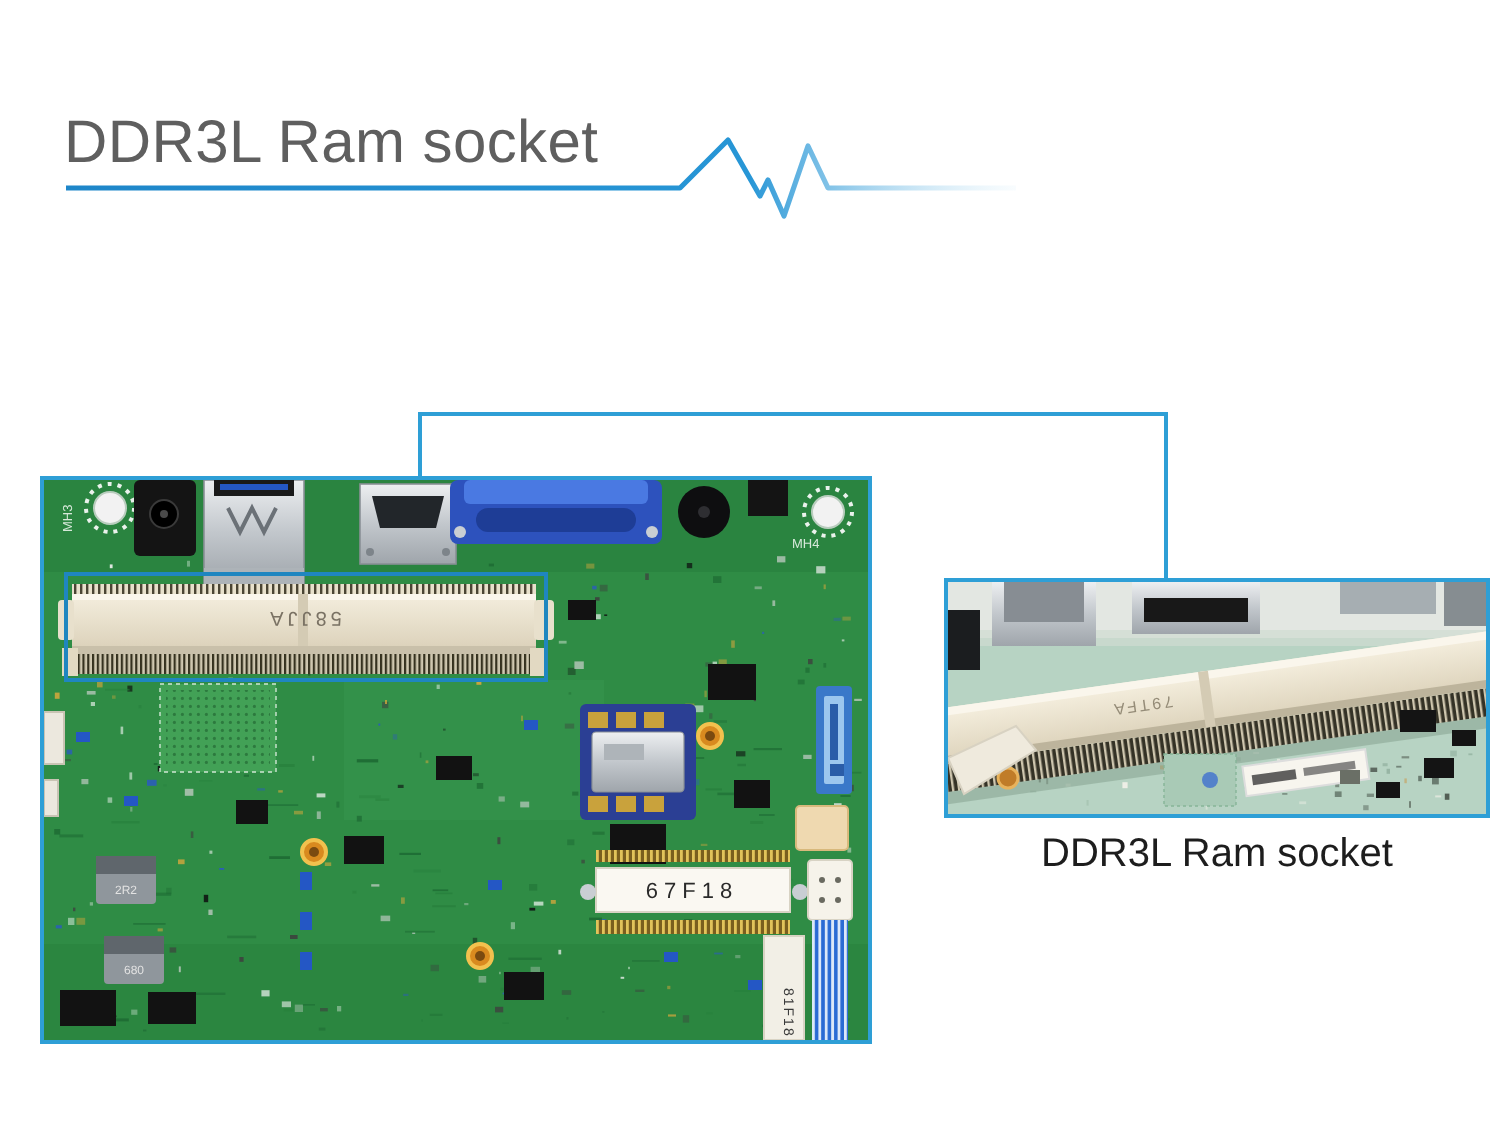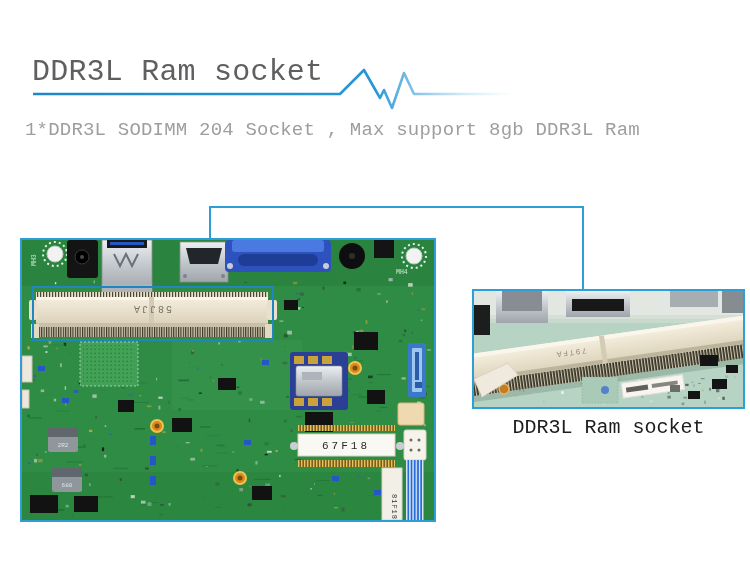--- a/index.html
+++ b/index.html
@@ -1,18 +1,18 @@
 <!DOCTYPE html>
 <html><head>
 <meta charset="utf-8">
 <style>
   html,body{margin:0;padding:0;background:#ffffff;}
   #canvas{
     position:relative;width:750px;height:565px;background:#ffffff;
-    font-family:Liberation Mono, monospace;overflow:hidden;
+    font-family:Liberation Sans, sans-serif;overflow:hidden;
   }
   .page-title{
     position:absolute;left:32px;top:55px;font-size:30px;line-height:34px;
     color:#5f5f5f;letter-spacing:0.2px;
   }
   .pulse-svg{position:absolute;left:30px;top:55px;pointer-events:none;}
   .page-subtitle{
     position:absolute;left:25px;top:119px;font-size:19px;color:#9e9e9e;letter-spacing:0.2px;
   }
   .callout-svg{position:absolute;left:0;top:0;pointer-events:none;}
@@ -39,21 +39,20 @@
     <defs>
       <linearGradient id="pulseFade" x1="0" y1="0" x2="1" y2="0">
         <stop offset="0" stop-color="#1e86c9"></stop>
         <stop offset="0.72" stop-color="#2796d6"></stop>
         <stop offset="1" stop-color="#bfe2f4" stop-opacity="0.1"></stop>
       </linearGradient>
     </defs>
     <path d="M3,39 H310 L334,15 L350,43 L354,35 L362,53 L374,18 L384,39 H478" fill="none" stroke="url(#pulseFade)" stroke-width="2.6" stroke-linejoin="round"></path>
   </svg>
 
-  <div class="page-subtitle">1*DDR3L SODIMM 204 Socket , Max support 8gb DDR3L Ram</div>
 
   <svg class="callout-svg" width="750" height="565" viewBox="0 0 750 565">
     <polyline points="210,240 210,207 583,207 583,291" fill="none" stroke="#2e9fd6" stroke-width="2"></polyline>
   </svg>
 
   <div class="img-box" id="main-box">
     <svg width="412" height="280" viewBox="0 0 412 280">
       <defs>
         <linearGradient id="metal" x1="0" y1="0" x2="0" y2="1">
           <stop offset="0" stop-color="#EDEFF1"></stop>

